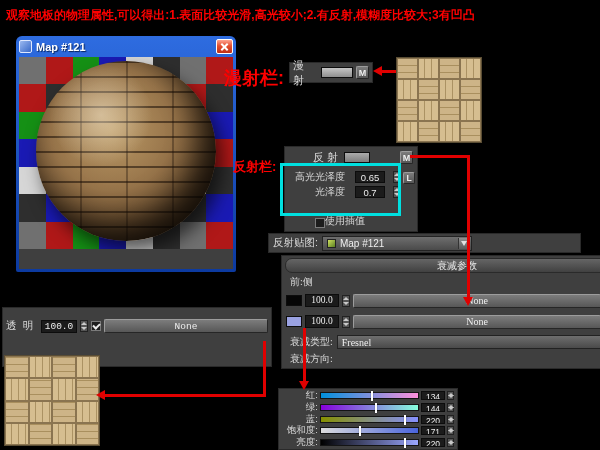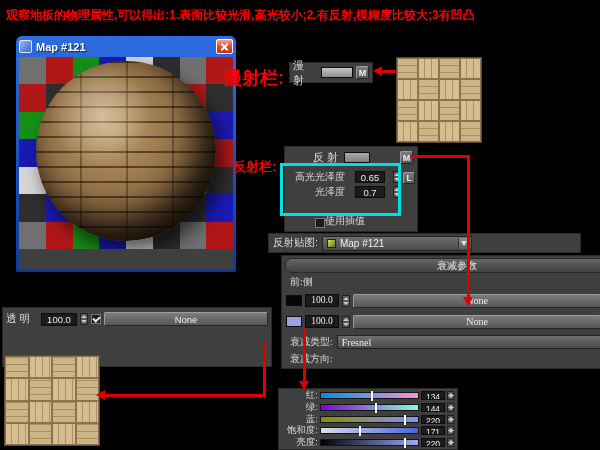--- a/index.html
+++ b/index.html
@@ -99,21 +99,21 @@
   .slot-row .valbox{width:34px;height:13px;font-size:9.5px;}
   .slot-row .btn{flex:1;height:14px;font-size:10px;}
   .swapbtn{position:absolute;right:2px;top:38px;width:13px;height:40px;}
   .swapbtn::before{content:"";border-left:3px solid transparent;border-right:3px solid transparent;border-bottom:5px solid #e0e0e0;position:absolute;left:3px;top:8px;}
   .swapbtn::after{content:"";border-left:3px solid transparent;border-right:3px solid transparent;border-top:5px solid #e0e0e0;position:absolute;left:3px;bottom:8px;}
   .fo-row{display:flex;align-items:center;gap:4px;padding:0 18px 0 8px;margin-top:3px;}
   .fo-row .lbl{font-size:10px;white-space:nowrap;}
   .fo-row .dropdown{flex:1;height:14px;font-size:10px;}
 
   
-  .left-panel{left:2px;top:307px;width:270px;height:60px;padding:1px 0;}
+  .left-panel{left:2px;top:307px;width:270px;height:60px;padding:8px 0;font-family:Liberation Mono, monospace;}
   .lp-row{height:20px;display:flex;align-items:center;gap:3px;padding:0 3px;}
   .lp-row .lbl{width:32px;font-size:10.5px;white-space:nowrap;}
   .lp-row .valbox{width:36px;height:13px;font-size:9.5px;}
   .lp-row .btn{flex:1;height:14px;font-size:9.5px;}
 
   
   .color-panel{left:278px;top:388px;width:180px;height:62px;display:flex;flex-direction:column;justify-content:space-between;padding:2px 3px;}
   .crow{display:flex;align-items:center;gap:2px;height:9px;}
   .crow .lbl{width:36px;text-align:right;font-size:9.5px;white-space:nowrap;}
   .slider{flex:1;height:7px;border:1px solid #141414;position:relative;box-sizing:border-box;}

